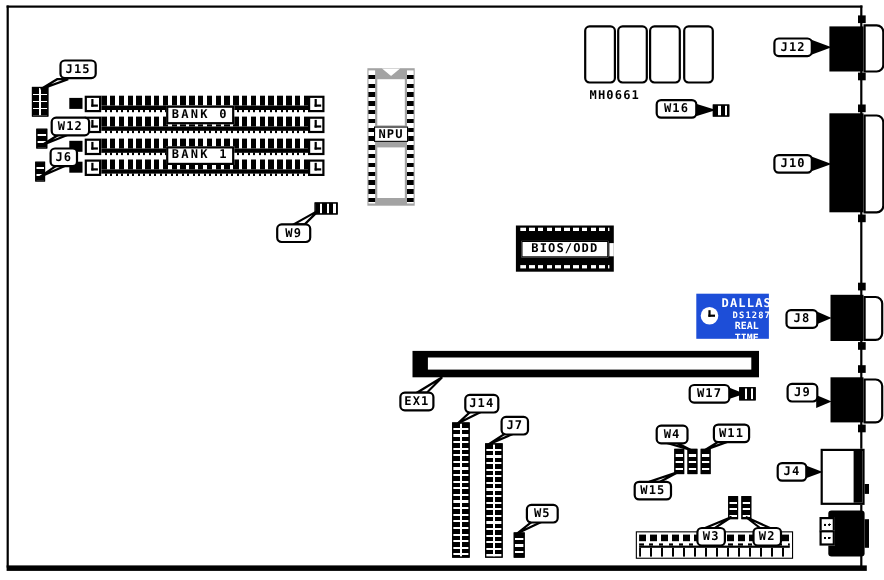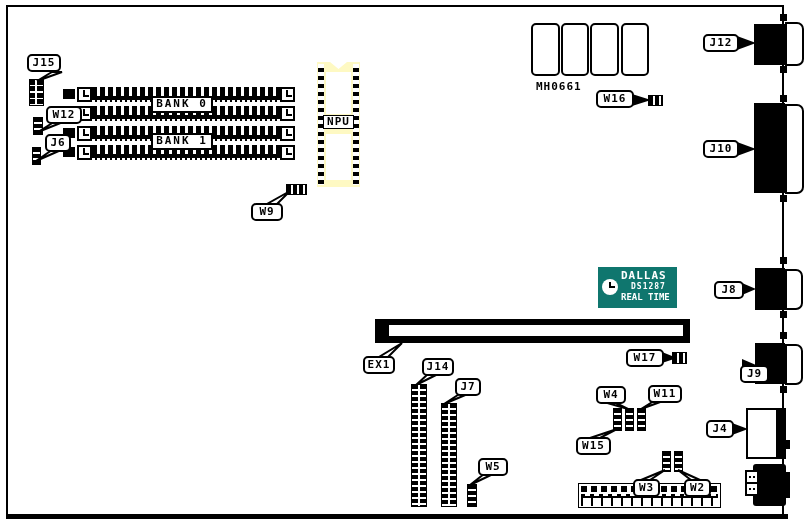--- a/index.html
+++ b/index.html
@@ -32,21 +32,21 @@
           background-image:repeating-linear-gradient(180deg,transparent 0 4px,#fff 4px 6px),
                            linear-gradient(90deg,transparent 0 6px,#fff 6px 8px,transparent 8px);}
   .jmp-v{position:absolute;background-color:#000;border:1px solid #000;
          background-image:repeating-linear-gradient(180deg,transparent 0 4px,#fff 4px 6px);}
   .jmp-h{position:absolute;background-color:#000;border:1px solid #000;
          background-image:repeating-linear-gradient(90deg,transparent 0 4px,#fff 4px 6px);}
   .conn-grid{position:absolute;background-color:#000;border:1px solid #000;
          background-image:repeating-linear-gradient(180deg,transparent 0 5px,#fff 5px 6.5px),
                           linear-gradient(90deg,transparent 0 5.5px,#fff 5.5px 7px,transparent 7px);}
   
-  .npu{position:absolute;left:317px;top:62px;width:43px;height:125px;background:#fef9c3;}
+  .npu{position:absolute;left:334px;top:62px;width:43px;height:125px;background:#a3a3a3;}
   .npu .strip{position:absolute;top:2px;width:6px;height:121px;
               background:repeating-linear-gradient(180deg,#fff 0 4px,#000 4px 8px);}
   .npu .win{position:absolute;left:9px;width:25px;background:#fff;}
   .npu .notch{position:absolute;left:13px;top:0;width:17px;height:7px;background:#fff;
               clip-path:polygon(0 0,100% 0,50% 100%);}
   
   .cpu{position:absolute;left:288px;top:269px;width:59px;height:61px;background:#000;}
   .cpu .mid{position:absolute;inset:5px;background:#fff;}
   .cpu .core{position:absolute;inset:10px;background:#000;}
   .cpu .ticks{position:absolute;top:1px;left:8px;width:43px;height:3px;
@@ -54,21 +54,21 @@
   .cpu .chamfer{position:absolute;left:0;bottom:0;width:0;height:0;
                 border-left:15px solid #fff;border-top:15px solid transparent;}
   .cpu .pin1{position:absolute;left:2px;bottom:2px;width:6px;height:6px;background:#fff;
              border:2px solid #000;border-radius:50%;}
   
   .bios{position:absolute;left:469px;width:89px;background:#000;}
   .bios .dash{position:absolute;left:4px;right:4px;height:3px;
               background:repeating-linear-gradient(90deg,#fff 0 5px,#000 5px 8px);}
   .bios .notch{position:absolute;left:85px;width:4px;height:12px;background:#fff;}
   
-  .dallas{position:absolute;left:598px;top:267px;width:79px;height:41px;background:#0f766e;color:#fff;z-index:8;}
+  .dallas{position:absolute;left:633px;top:267px;width:66px;height:41px;background:#1d4ed8;color:#fff;z-index:8;}
   .dallas .clock{position:absolute;left:4px;top:12px;width:16px;height:16px;border-radius:50%;background:#fff;}
   .dallas .clock::before{content:'';position:absolute;left:7px;top:3px;width:2px;height:6px;background:#000;}
   .dallas .clock::after{content:'';position:absolute;left:7px;top:7px;width:6px;height:2px;background:#000;}
   .dallas .txt{position:absolute;left:23px;top:3px;}
   .dallas .d1{font:bold 11px "DejaVu Sans Mono",monospace;letter-spacing:1px;line-height:12px;}
   .dallas .d2{font:bold 8px "DejaVu Sans Mono",monospace;letter-spacing:1px;line-height:10px;padding-left:10px;}
   .dallas .d3{font:bold 9px "DejaVu Sans Mono",monospace;letter-spacing:0px;line-height:11px;text-align:center;}
   
   .chip{position:absolute;top:23px;height:49px;background:#fff;border:2px solid #000;border-radius:5px;}
   .parttext{position:absolute;left:536px;top:80px;color:#000;
@@ -185,20 +185,26 @@
   <div class="jmp-h" style="left:286px;top:184px;width:19px;height:9px;"></div>
 
   <div class="chip" style="left:531px;width:25px;"></div>
   <div class="chip" style="left:561px;width:24px;"></div>
   <div class="chip" style="left:590px;width:25px;"></div>
   <div class="chip" style="left:621px;width:24px;"></div>
   <div class="parttext">MH0661</div>
 
   <div class="jmp-h" style="left:648px;top:95px;width:13px;height:9px;"></div>
 
+  <div class="bios" style="top:205px;height:42px;">
+    <div class="dash" style="top:2px;"></div>
+    <div class="dash" style="bottom:3px;"></div>
+    <div class="chip-label" style="left:5px;top:14px;width:77px;height:13px;">BIOS/ODD</div>
+    <div class="notch" style="top:16px;"></div>
+  </div>
 
   <div class="dallas">
     <div class="clock"></div>
     <div class="txt">
       <div class="d1">DALLAS</div>
       <div class="d2">DS1287</div>
       <div class="d3">REAL TIME</div>
     </div>
   </div>
 
@@ -250,29 +256,29 @@
 
   <div class="j4body">
       <div class="band"></div>
     </div>
 
   <div class="cbody" style="left:753px;top:464px;width:33px;height:42px;border-radius:3px;"></div>
   <div class="cbody" style="left:786px;top:472px;width:4px;height:26px;"></div>
   <div class="din-box" style="left:745px;top:470px;"></div>
   <div class="din-box" style="left:745px;top:482px;"></div>
 
-  <div class="callout" style="left:27px;top:54px;width:30px;">J15</div>
+  <div class="callout" style="left:54px;top:54px;width:30px;">J15</div>
   <div class="callout" style="left:46px;top:106px;width:32px;">W12</div>
   <div class="callout" style="left:45px;top:134px;width:22px;">J6</div>
   <div class="callout" style="left:251px;top:203px;width:28px;">W9</div>
   <div class="callout" style="left:596px;top:90px;width:34px;">W16</div>
   <div class="callout" style="left:703px;top:34px;width:32px;">J12</div>
   <div class="callout" style="left:703px;top:140px;width:32px;">J10</div>
   <div class="callout" style="left:714px;top:281px;width:26px;">J8</div>
-  <div class="callout" style="left:715px;top:365px;width:25px;margin-left:25px;">J9</div>
+  <div class="callout" style="left:715px;top:348px;width:25px;">J9</div>
   <div class="callout" style="left:706px;top:420px;width:24px;">J4</div>
   <div class="callout" style="left:363px;top:356px;width:28px;">EX1</div>
   <div class="callout" style="left:626px;top:349px;width:34px;">W17</div>
   <div class="callout" style="left:422px;top:358px;width:28px;">J14</div>
   <div class="callout" style="left:455px;top:378px;width:22px;">J7</div>
   <div class="callout" style="left:478px;top:458px;width:26px;">W5</div>
   <div class="callout" style="left:596px;top:386px;width:26px;">W4</div>
   <div class="callout" style="left:648px;top:385px;width:30px;">W11</div>
   <div class="callout" style="left:576px;top:437px;width:31px;">W15</div>
   <div class="callout" style="left:633px;top:479px;width:23px;">W3</div>

